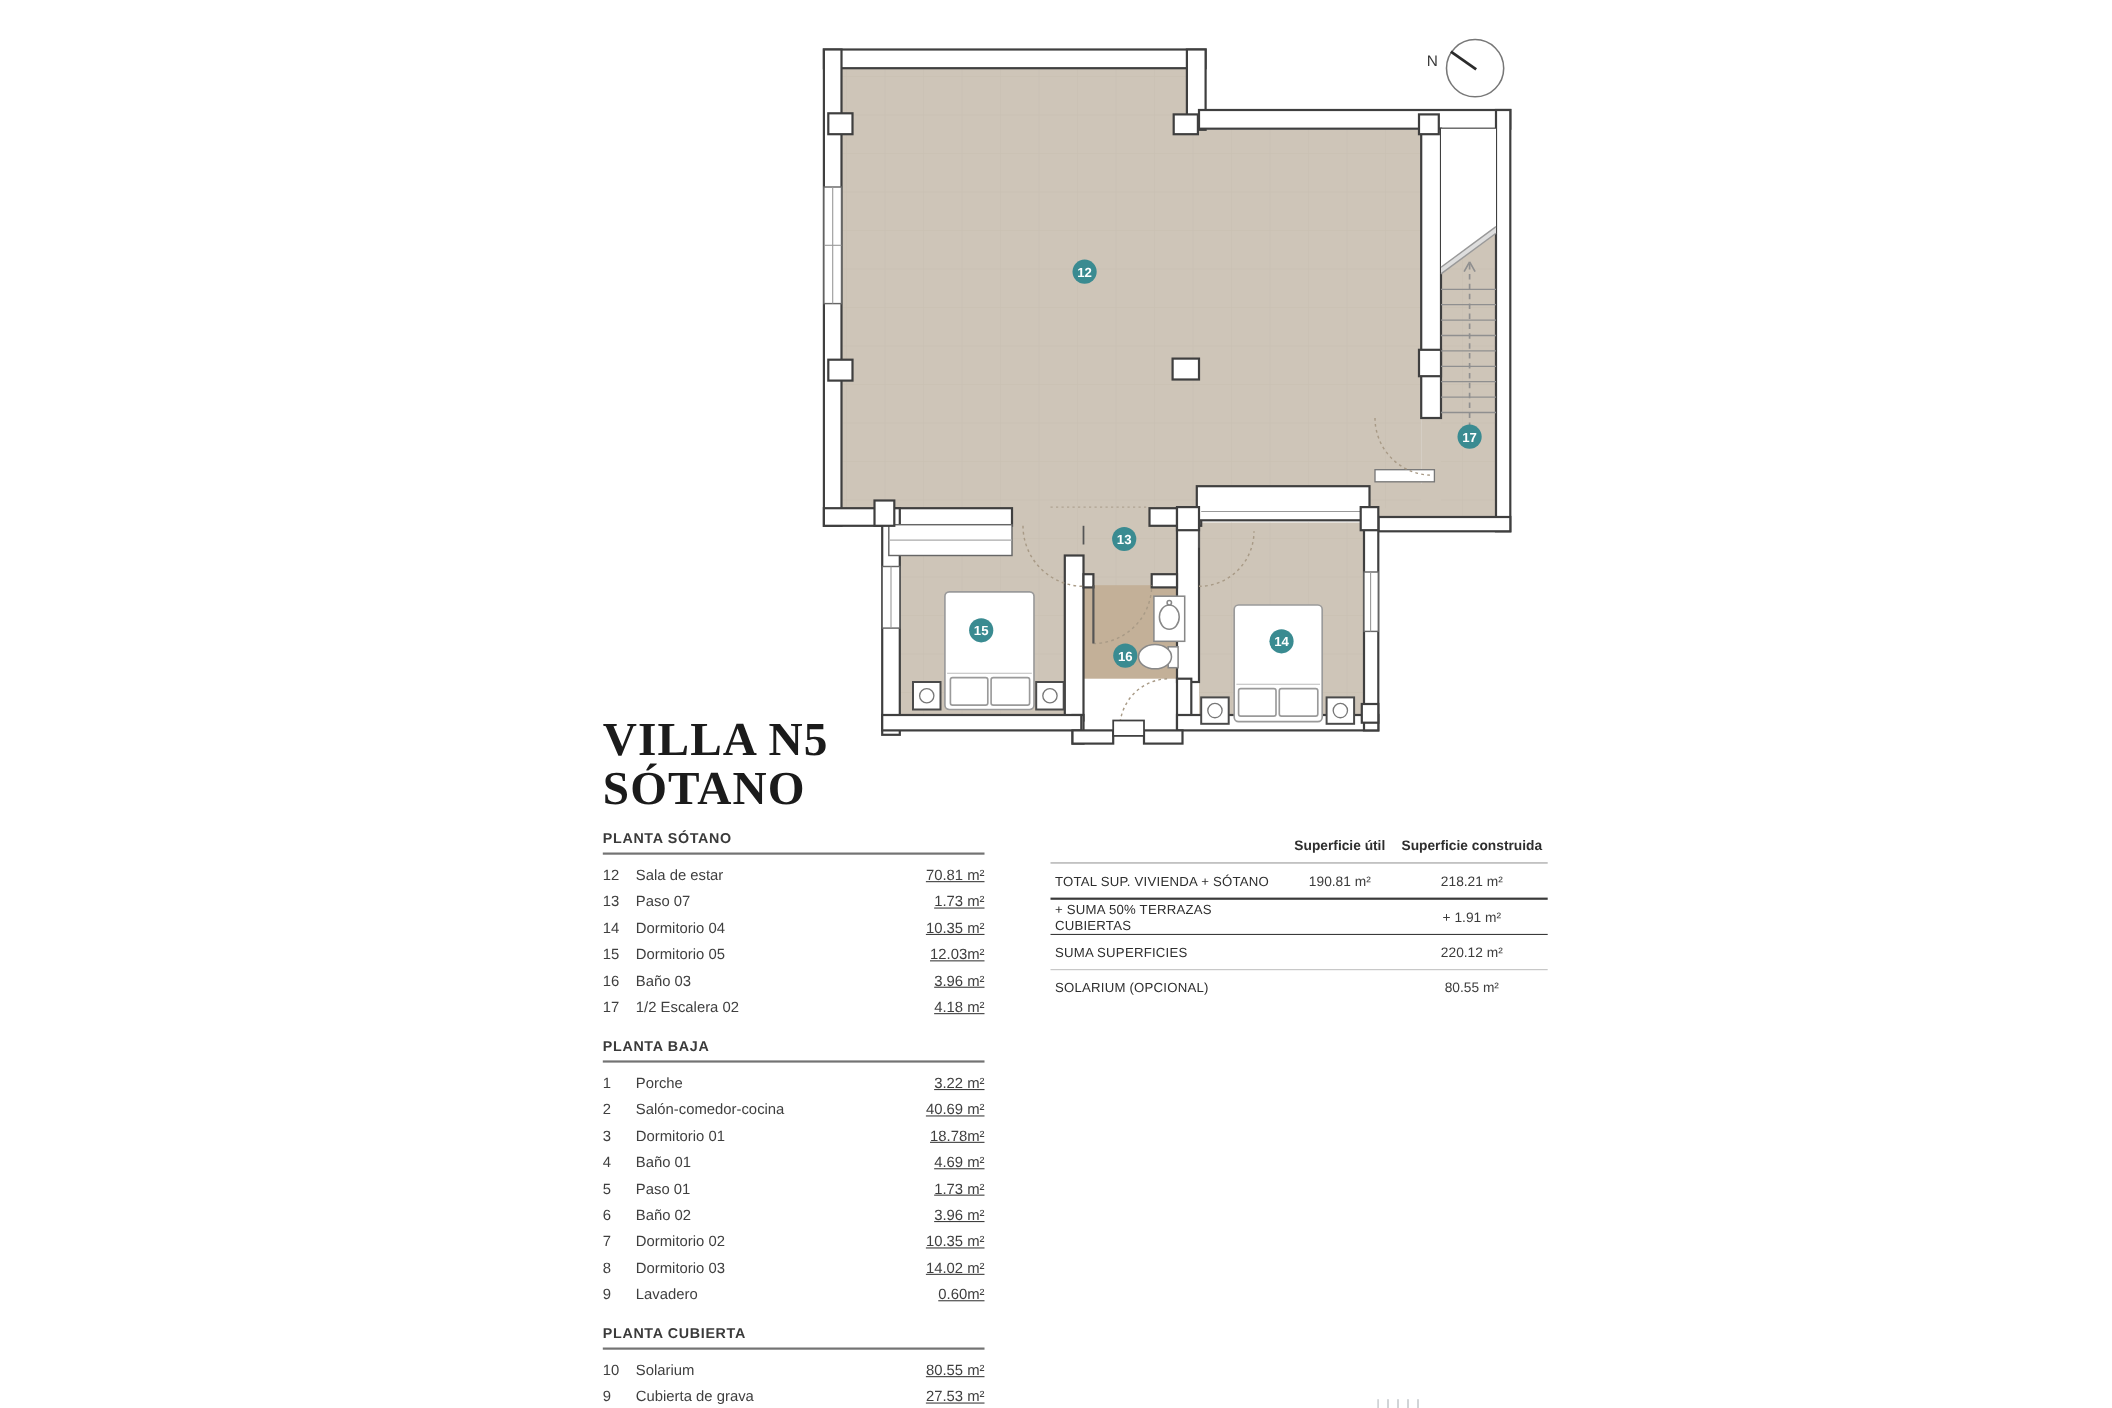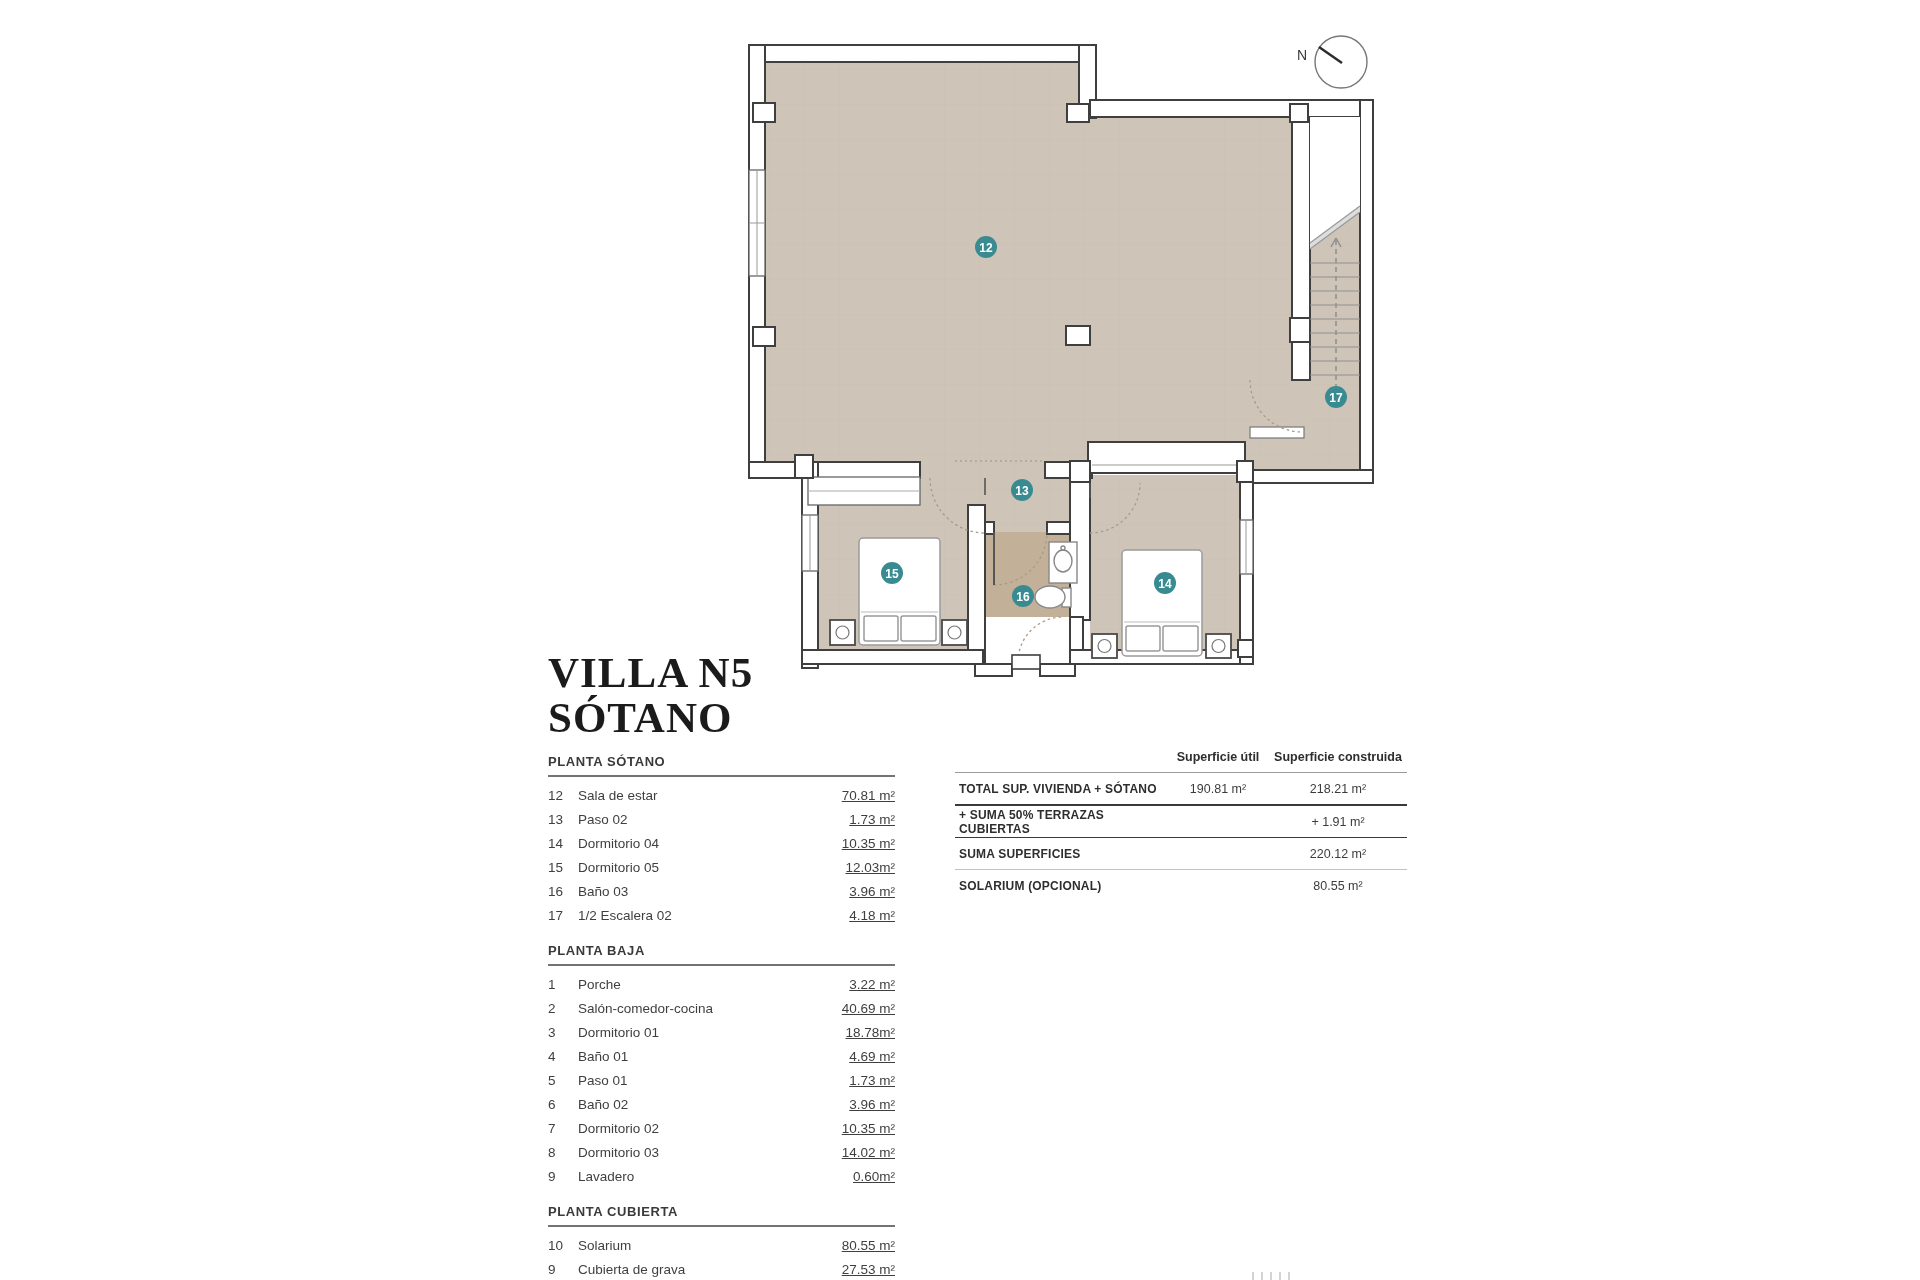--- a/index.html
+++ b/index.html
@@ -28,24 +28,24 @@
   }
   .trows{margin-top:6px;}
   .trow{display:flex;align-items:center;height:24px;font-size:13.5px;color:#3f3f3f;}
   .tnum{width:30px;flex:0 0 30px;}
   .tname{flex:1;}
   .tval{text-align:right;white-space:nowrap;text-decoration:underline;}
 
   
   .summary-table{position:absolute;left:955px;top:742px;width:452px;}
   .srow{display:flex;align-items:center;}
-  .s-label{flex:1;font-size:12px;font-weight:700;color:#2e2e2e;letter-spacing:.2px;padding-left:4px;}
+  .s-label{flex:1;font-size:12px;font-weight:400;color:#2e2e2e;letter-spacing:.2px;padding-left:4px;}
   .s-util{flex:0 0 102px;text-align:center;font-size:12.5px;color:#3c3c3c;}
   .s-built{flex:0 0 138px;text-align:center;font-size:12.5px;color:#3c3c3c;}
-  .s-head{height:30px;border-bottom:1px solid #9a9a9a;}
+  .s-head{height:30px;border-bottom:1px solid #9a9a9a;margin-top:12px;}
   .s-head .s-util,.s-head .s-built{font-weight:700;color:#2e2e2e;font-size:12.5px;}
   .s-r1{height:31px;border-bottom:2px solid #3a3a3a;}
   .s-r2{height:31px;border-bottom:1.5px solid #3a3a3a;}
   .s-r3{height:31px;border-bottom:1px solid #c2c2c2;}
   .s-r4{height:31px;align-items:center;}
 
   
   .cropped-fragment{
     position:absolute;left:1252px;top:1272px;width:40px;height:8px;opacity:.45;
     background:repeating-linear-gradient(90deg,#9aa0a6 0 2px,transparent 2px 9px);
@@ -262,21 +262,21 @@
   <div class="tsection">
     <div class="tsection-header">PLANTA SÓTANO</div>
     <div class="trows">
       <div class="trow">
           <span class="tnum">12</span>
           <span class="tname">Sala de estar</span>
           <span class="tval">70.81 m²</span>
         </div>
       <div class="trow">
           <span class="tnum">13</span>
-          <span class="tname">Paso 02</span>
+          <span class="tname">Paso 07</span>
           <span class="tval">1.73 m²</span>
         </div>
       <div class="trow">
           <span class="tnum">14</span>
           <span class="tname">Dormitorio 04</span>
           <span class="tval">10.35 m²</span>
         </div>
       <div class="trow">
           <span class="tnum">15</span>
           <span class="tname">Dormitorio 05</span>

